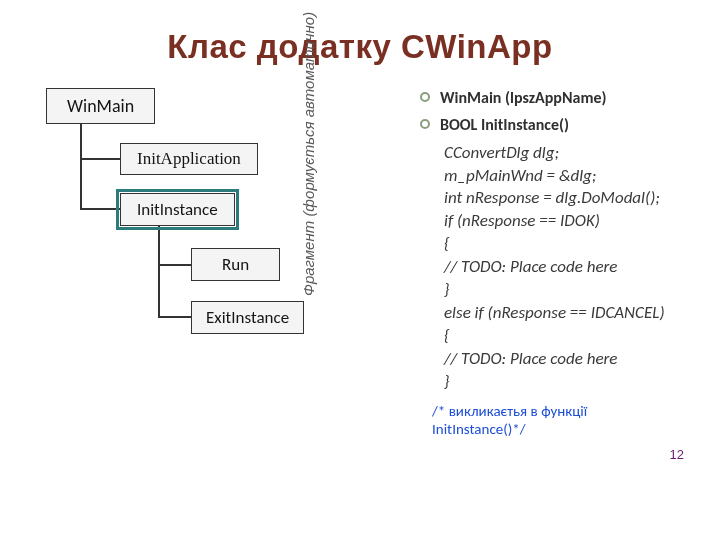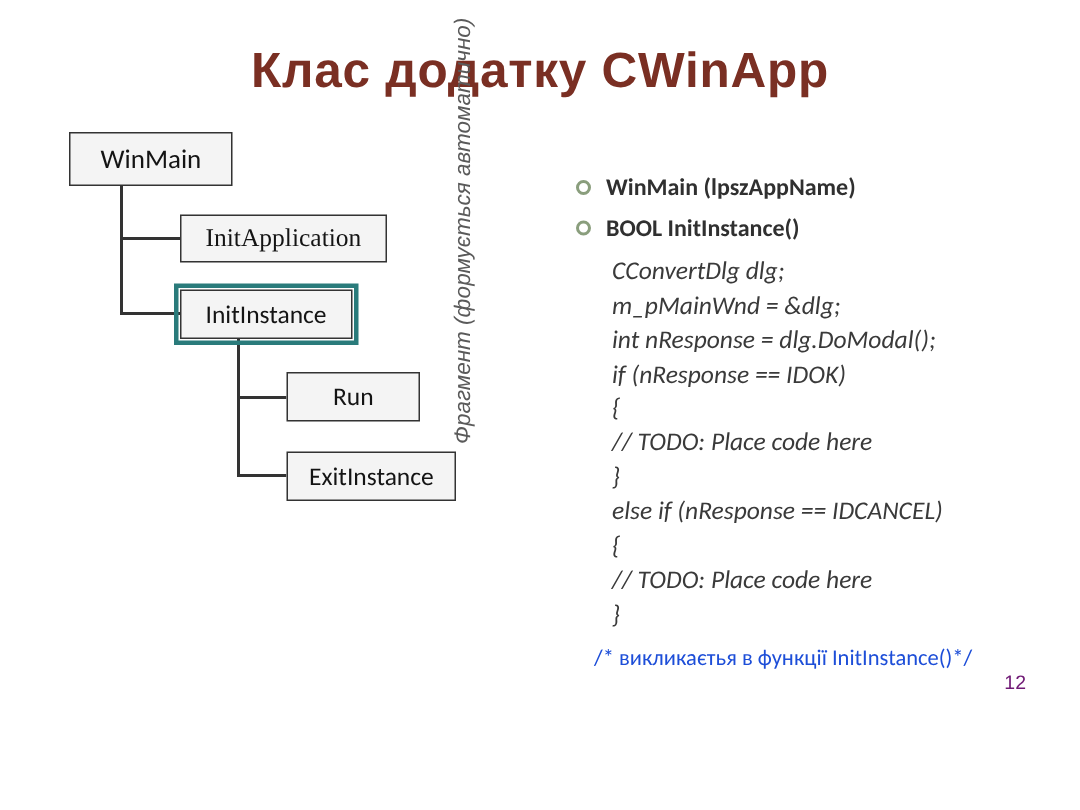--- a/index.html
+++ b/index.html
@@ -18,21 +18,22 @@
   .title {
     text-align: center;
     font-size: 33px;
     font-weight: 700;
     color: #7a2f23;
     margin: 0 0 22px 0;
     letter-spacing: 0.5px;
   }
   .content {
     display: flex;
-    align-items: flex-end;
+    align-items: flex-start;
+    gap: 36px;
   }
   
   .diagram {
     position: relative;
     width: 290px;
     height: 360px;
     flex: 0 0 290px;
   }
   .node {
     position: absolute;

